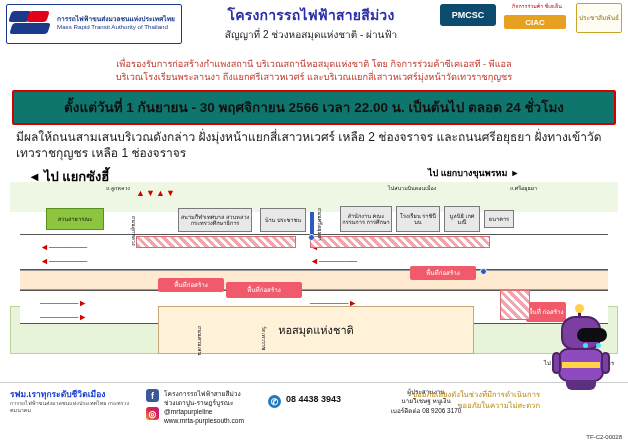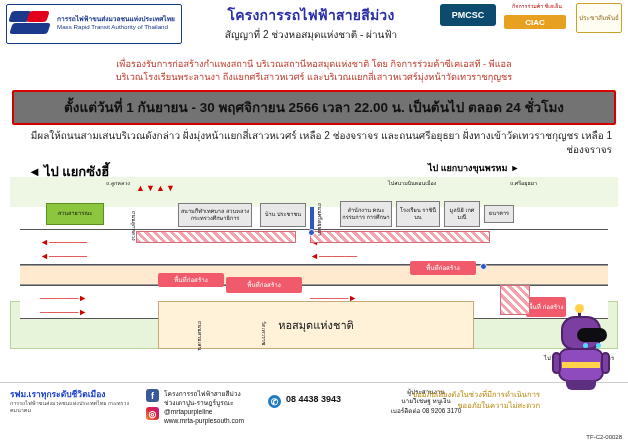--- a/index.html
+++ b/index.html
@@ -44,25 +44,25 @@
   .prachasamphan { position:absolute; right:2px; top:1px; width:46px; height:30px; border:1px solid #c9a227;
            color:#8a6d1b; font-size:6.5px; display:flex; align-items:center; justify-content:center; text-align:center;
            border-radius:2px; background:#fffdf2;}
 
   
   .announce { padding: 2px 10px 0 10px; text-align:center; }
   .announce .line { font-size:9.2px; color:#c0392b; line-height:1.45; }
   .announce .hl { background:#4aa6ff; color:#fff; padding:0 2px; }
 
   .bigbox {
-    margin: 5px 12px 0 12px; border:2px solid #d40000; background:#737373;
+    margin: 5px 12px 0 12px; border:2px solid #d40000; background:#0f766e;
     text-align:center; padding:4px 0 5px 0; border-radius:2px;
   }
   .bigbox .t { font-size:13.5px; font-weight:bold; color:#111; }
-  .note { text-align:right; font-size:10px; color:#1a1a1a; margin-top:4px; padding:0 16px; line-height:1.4;}
+  .note { text-align:left; font-size:12px; color:#1a1a1a; margin-top:4px; padding:0 16px; line-height:1.4;}
 
   
   .map { position:relative; margin:4px 10px 0 10px; height:200px; background:#ffffff; }
   .dirs { position:absolute; top:0; left:0; right:0; height:14px; }
   .dir-left { position:absolute; left:18px; top:0; font-size:13px; font-weight:bold; color:#000;}
   .dir-right { position:absolute; left:418px; top:0; font-size:9px; font-weight:bold; color:#000;}
   .arrow-l { display:inline-block; margin-right:3px; }
   .arrow-r { display:inline-block; margin-left:3px; }
 
   .mapcanvas { position:absolute; top:16px; left:0; width:608px; height:184px; }

